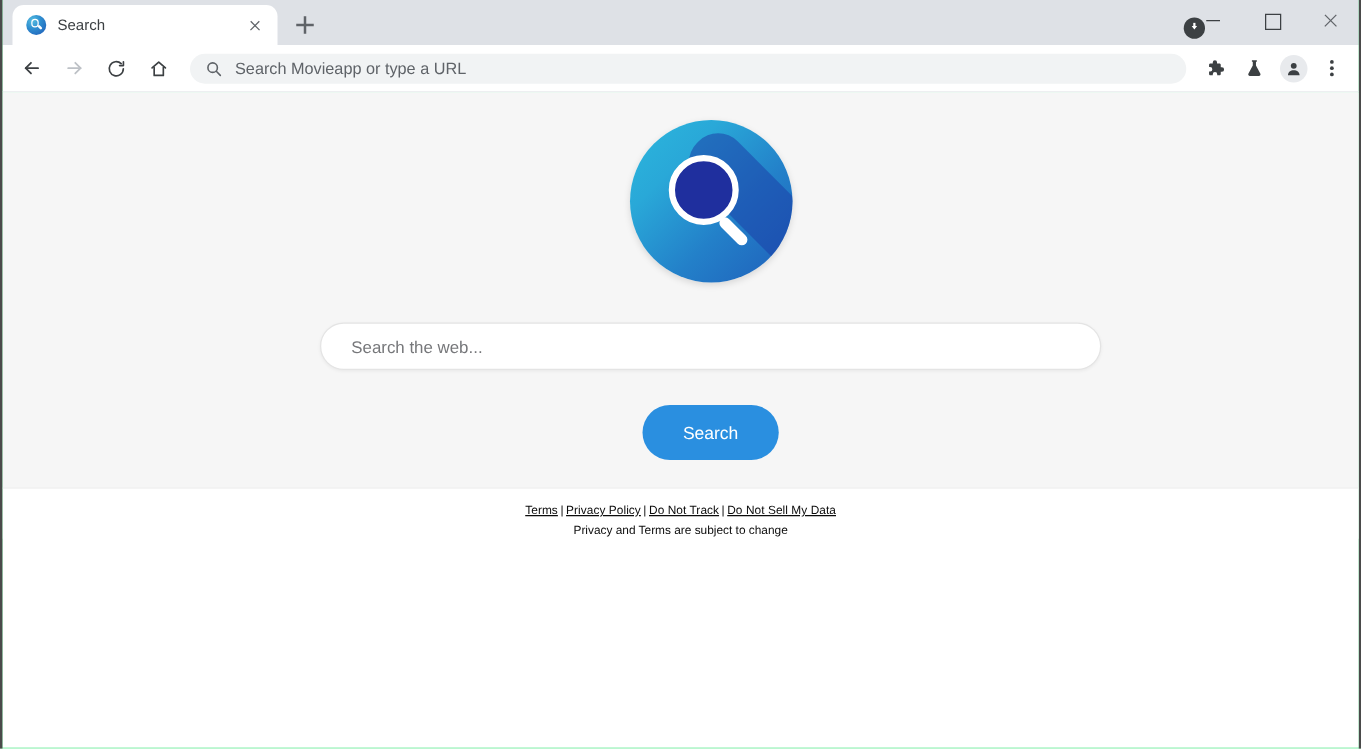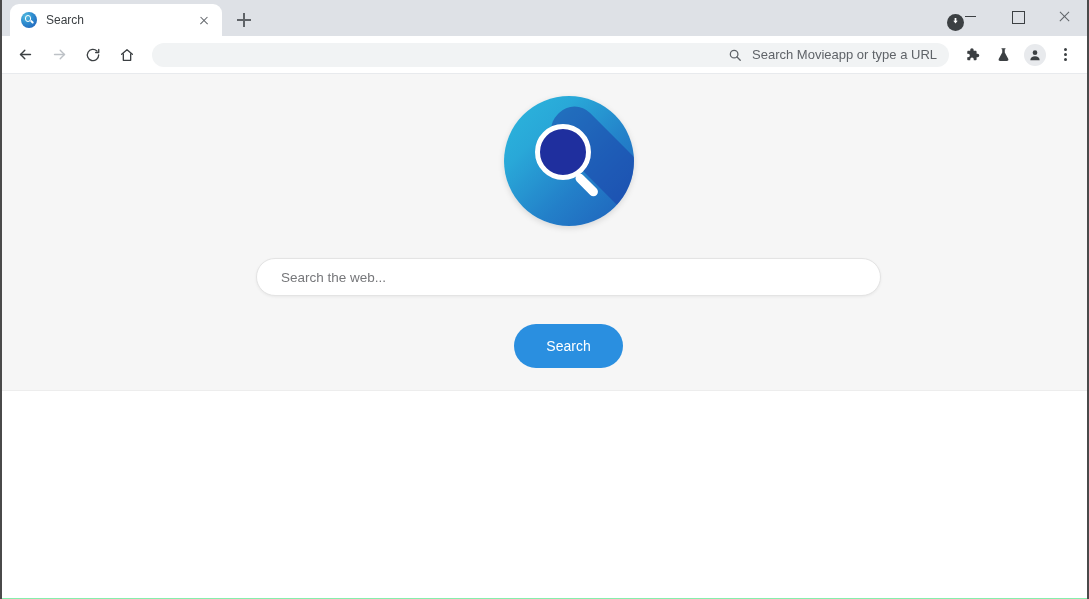--- a/index.html
+++ b/index.html
@@ -197,21 +197,20 @@
     height: 15px;
     margin: 0 6px 0 8px;
     background: #f1f3f4;
     border-radius: 13px;
     display: flex;
     align-items: center;
     padding: 12px 12px;
     gap: 10px;
     cursor: text;
     overflow: hidden;
-    justify-content: flex-end;
   }
   #omnibox .omni-text {
     font-size: 13px;
     color: #5f6368;
     white-space: nowrap;
   }
 
   .tbicon {
     width: 28px; height: 28px;
     margin: 0 2px;
@@ -457,15 +456,21 @@
         <div class="handle"></div>
       </div>
 
       <div id="searchbox">
         <input type="text" value="" placeholder="Search the web..." style="">
       </div>
 
       <button id="searchbtn">Search</button>
     </div>
 
+    <div id="footer">
+      <div class="links">
+        <a href="#">Terms</a><span class="sep">|</span><a href="#">Privacy Policy</a><span class="sep">|</span><a href="#">Do Not Track</a><span class="sep">|</span><a href="#">Do Not Sell My Data</a>
+      </div>
+      <div class="note">Privacy and Terms are subject to change</div>
+    </div>
 
   </div>
 </div>
 
 </body></html>

